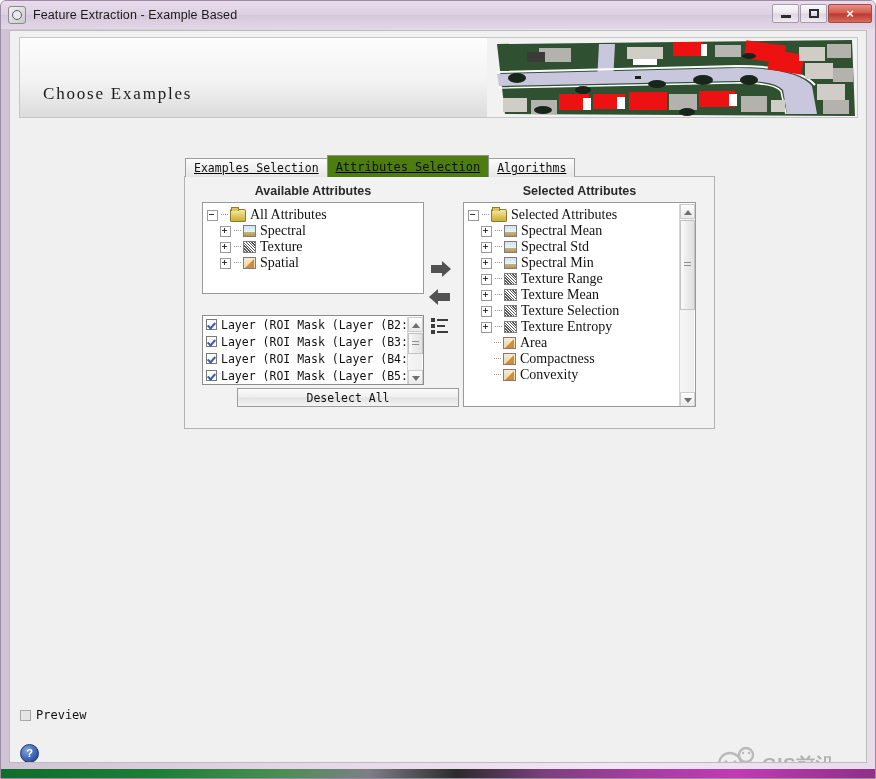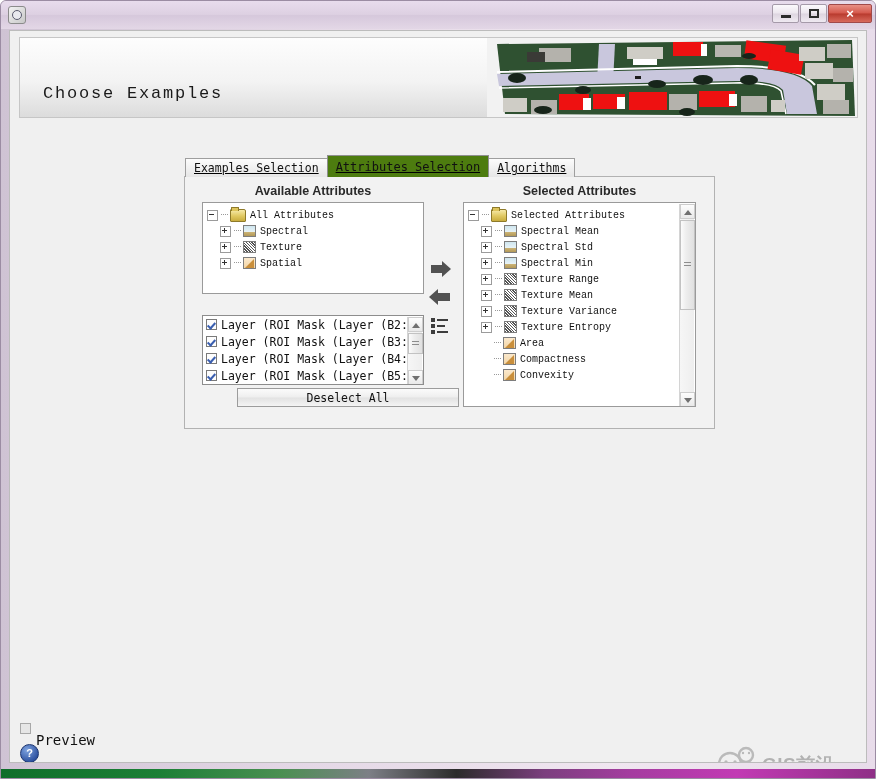--- a/index.html
+++ b/index.html
@@ -127,21 +127,21 @@
     left: 23px; top: 9px;
     font-family: "DejaVu Serif", serif;
     font-size: 23px;
     letter-spacing: 1.2px;
     color: #1a1a1a;
     white-space: nowrap;
   }
   #banner-sub {
     position: absolute;
     left: 23px; top: 46px;
-    font-family: Liberation Mono, monospace;
+    font-family: Liberation Serif, serif;
     font-size: 17px;
     letter-spacing: 1.8px;
     color: #1a1a1a;
     white-space: nowrap;
   }
   #banner-photo {
     position: absolute;
     right: 0px; top: 0px;
     width: 370px; height: 81px;
     overflow: hidden;
@@ -204,22 +204,22 @@
     position: absolute;
     background: #ffffff;
     border: 1px solid #9a9a9a;
     box-sizing: border-box;
     overflow: hidden;
   }
   .tree-row {
     display: flex;
     align-items: center;
     height: 16px;
-    font-family: Liberation Mono, monospace;
-    font-size: 10px;
+    font-family: Liberation Serif, serif;
+    font-size: 14px;
     color: #111;
     white-space: nowrap;
   }
   .expander {
     width: 9px; height: 9px;
     border: 1px solid #9b9b9b;
     background: #ffffff;
     position: relative;
     flex: 0 0 auto;
     margin-right: 3px;
@@ -449,23 +449,22 @@
   
   #preview-row {
     position: absolute;
     left: 10px; top: 677px;
     display: flex;
     align-items: center;
   }
   #preview-row .chk { margin-right: 5px; background: #e6e6e6; border-color: #a8a8a8; }
   #preview-label {
     font-family: "DejaVu Sans Mono", monospace;
-    font-size: 14px;
+    font-size: 12px;
     color: #111;
-    margin-top: 24px;
   }
   #help-btn {
     position: absolute;
     left: 10px; top: 713px;
     width: 17px; height: 17px;
     border-radius: 50%;
     background: radial-gradient(circle at 35% 30%, #7fa4e0, #2b4f9e 75%);
     border: 1px solid #1c3570;
     color: #ffffff;
     font-size: 11px;
@@ -505,20 +504,21 @@
       #a53ca0 72%, #c23ab4 84%, #8e2f86 100%);
   }
 </style>
 </head>
 <body>
 
 <div id="window">
 
   <div id="titlebar">
     <div id="titlebar-icon"></div>
+    <div id="title-text">Feature Extraction - Example Based</div>
     <div id="win-buttons">
       <div class="winbtn">
         <div class="winbtn-glyph">
             <span class="min-glyph"></span>
           </div>
       </div>
       <div class="winbtn">
         <div class="winbtn-glyph">
             <span class="max-glyph"></span>
           </div>
@@ -702,21 +702,21 @@
         <div class="tree-row indent1">
           <span class="expander plus"></span>
           <span class="dots"></span>
           <span class="attr-ic texture"></span>
           <span>Texture Mean</span>
         </div>
         <div class="tree-row indent1">
           <span class="expander plus"></span>
           <span class="dots"></span>
           <span class="attr-ic texture"></span>
-          <span>Texture Variance</span>
+          <span>Texture Selection</span>
         </div>
         <div class="tree-row indent1">
           <span class="expander plus"></span>
           <span class="dots"></span>
           <span class="attr-ic texture"></span>
           <span>Texture Entropy</span>
         </div>
         <div class="tree-row indent2">
           <span class="dots"></span>
           <span class="attr-ic spatial"></span>

